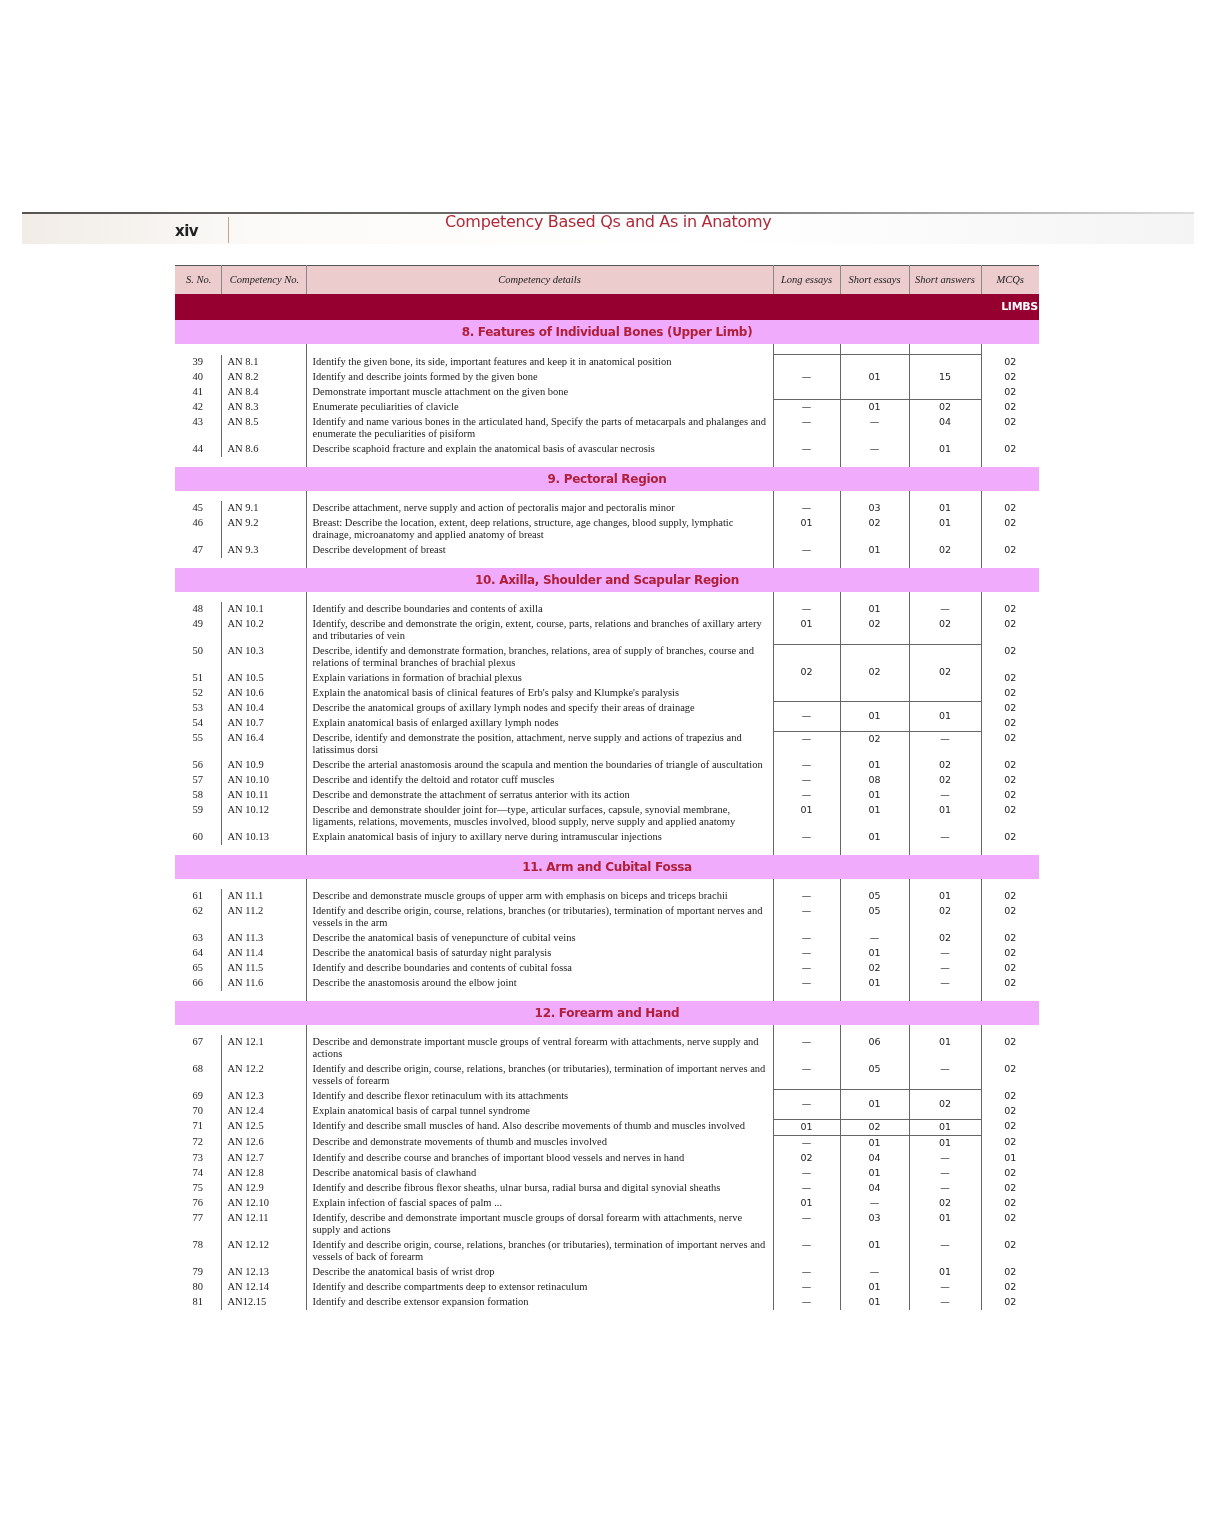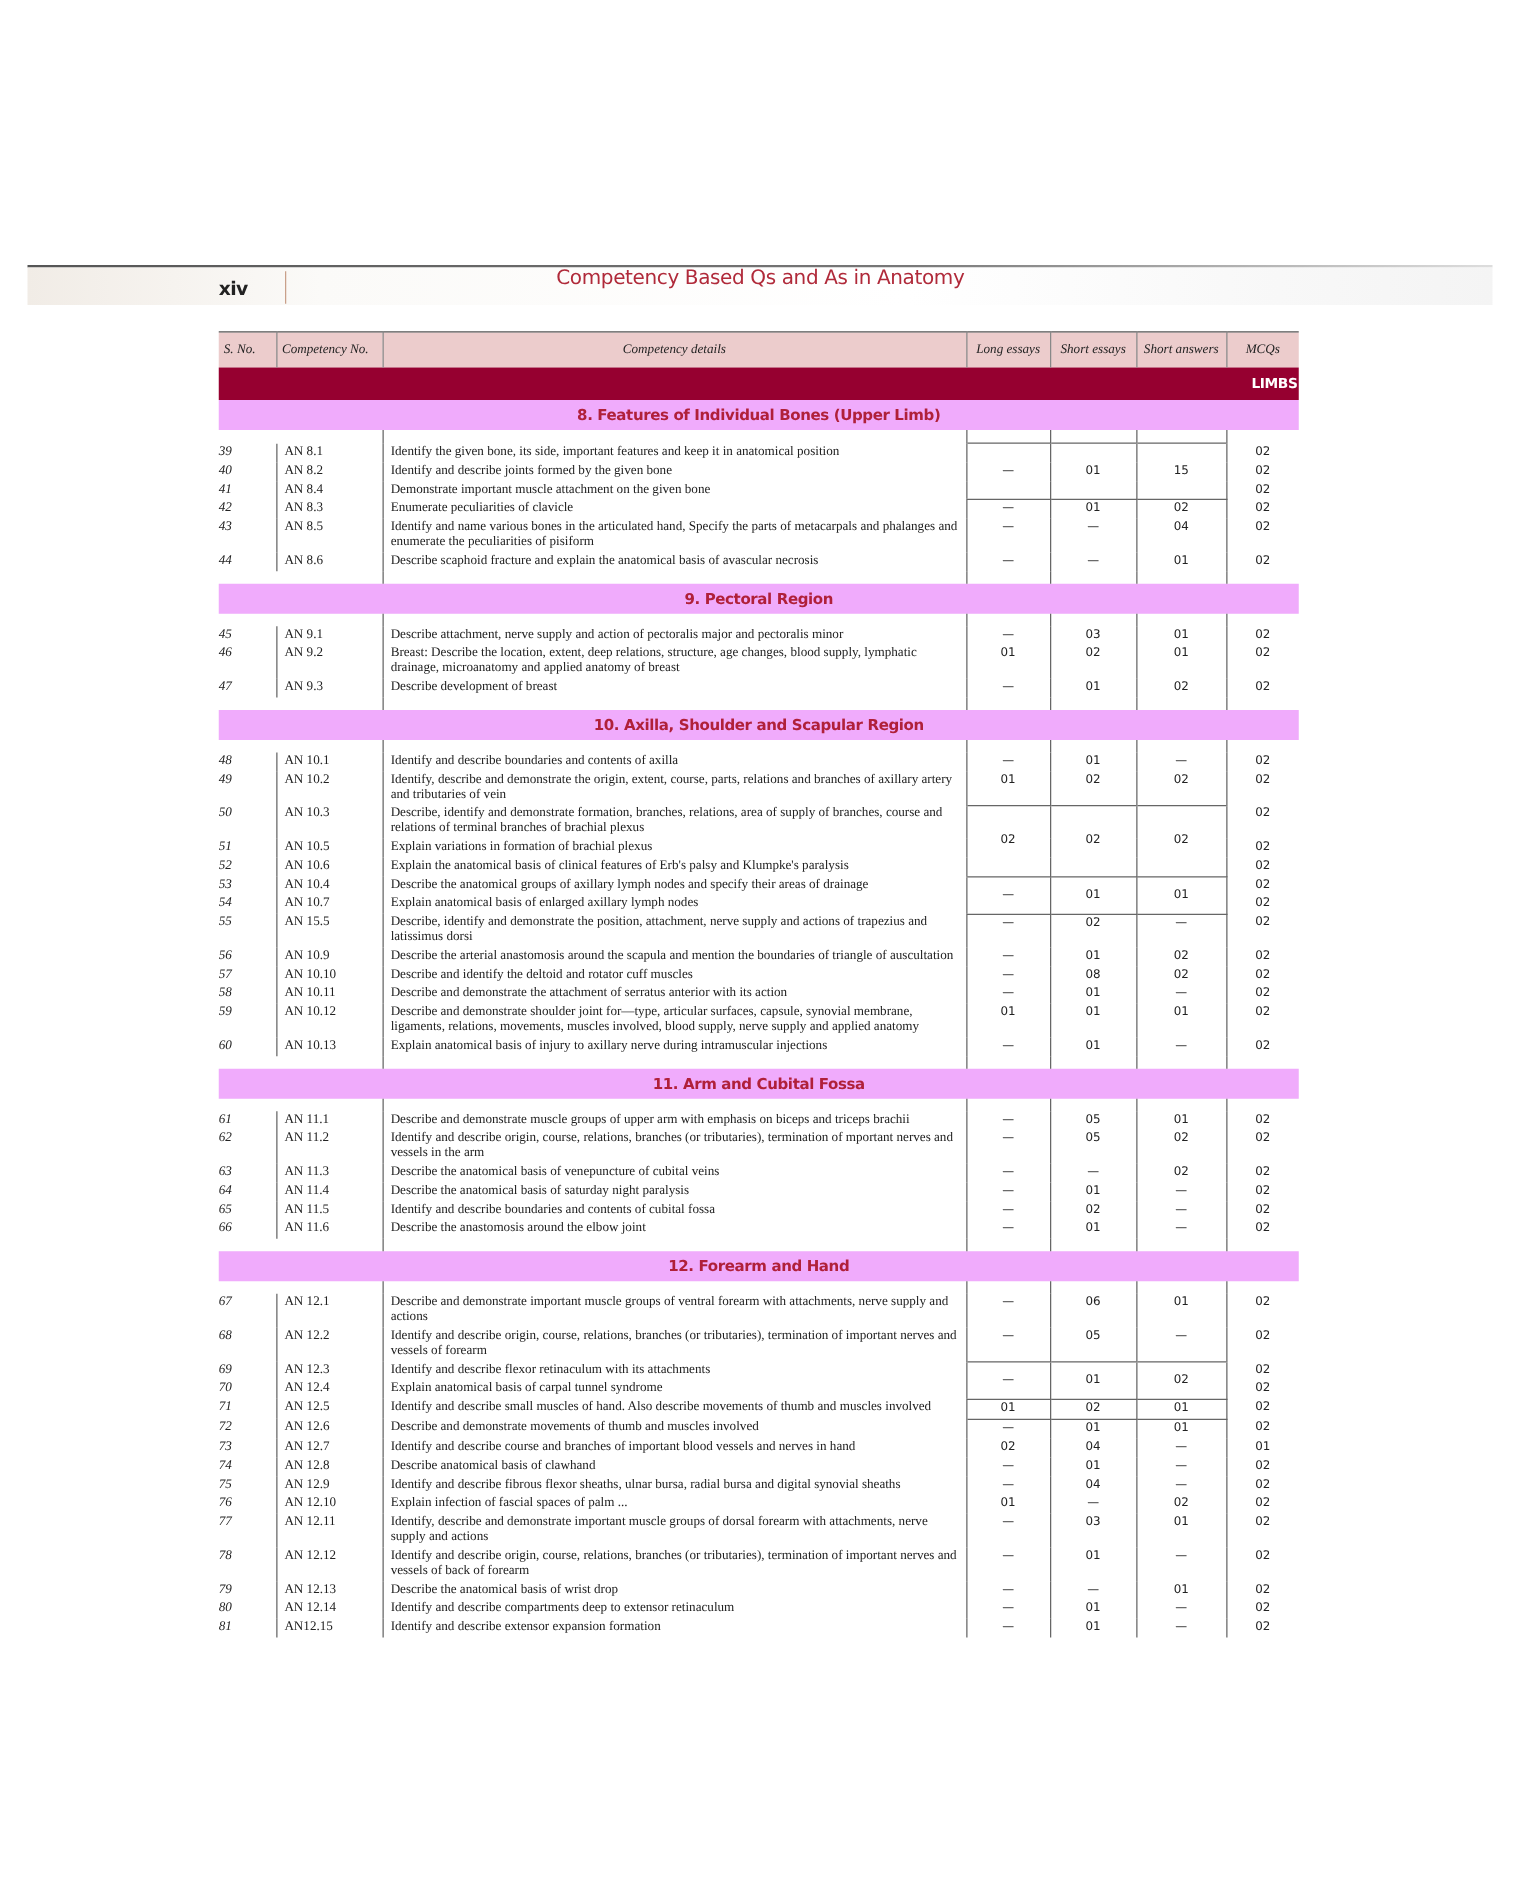--- a/index.html
+++ b/index.html
@@ -8,27 +8,27 @@
   .runhead{position:absolute;left:22px;top:214px;width:1172px;height:30px;background:linear-gradient(to right,#f1ece6 0%,#fbfaf8 20%,#ffffff 60%,#f4f4f4 100%);}
   .pageno{position:absolute;left:175px;top:222px;font-family:"DejaVu Sans",sans-serif;font-size:15px;font-weight:bold;color:#222;letter-spacing:-0.5px;}
   .vsep{position:absolute;left:228px;top:217px;width:1px;height:26px;background:#c9a08a;}
   .booktitle{position:absolute;left:445px;top:212px;font-family:"DejaVu Sans",sans-serif;font-size:16px;color:#b02a3a;letter-spacing:-0.3px;}
 
   table.ct{position:absolute;left:175px;top:265px;width:864px;border-collapse:collapse;table-layout:fixed;font-size:10.5px;line-height:12px;}
   table.ct col.c1{width:46px;} table.ct col.c2{width:85px;} table.ct col.c3{width:467px;}
   table.ct col.c4{width:67px;} table.ct col.c5{width:69px;} table.ct col.c6{width:72px;} table.ct col.c7{width:58px;}
   .hdr th{background:#eccccc;font-style:italic;font-weight:normal;font-size:10.5px;height:28px;border-top:1.5px solid #555;border-right:1px solid #888;padding:0 2px;white-space:nowrap;}
   .hdr th:last-child{border-right:none;}
-  .hdr th.left{text-align:left;padding-left:4px;}
+  .hdr th.left{text-align:center;padding-left:4px;}
   .limbs td{background:#960030;color:#fff;font-family:"DejaVu Sans",sans-serif;font-weight:bold;font-size:11px;text-align:right;height:24px;letter-spacing:-0.3px;}
   .sec td{background:#f0abfc;color:#b0203a;font-family:"DejaVu Sans",sans-serif;font-weight:bold;font-size:12px;text-align:center;height:22px;letter-spacing:-0.3px;}
   .gap td{height:8px;}
   .gap td.c2,.gap td.c3,.gap td.c4,.gap td.c5,.gap td.c6{border-right:1px solid #666;}
   tr.row td{vertical-align:top;padding:1px 0 2px 0;}
-  td.sno{font-style:italic;}
+  td.sno{text-align:center;}
   td.cno{padding-left:6px !important;border-left:1px solid #666;border-right:1px solid #666;}
   td.det{padding-left:6px !important;padding-right:4px !important;border-right:1px solid #666;}
   td.num{text-align:center;font-family:"DejaVu Sans",sans-serif;font-size:9.5px;border-right:1px solid #666;}
   td.mcq{text-align:center;font-family:"DejaVu Sans",sans-serif;font-size:9.5px;}
   td.merged{vertical-align:middle !important;}
   td.bt{border-top:1px solid #666;}
   td.bb{border-bottom:1px solid #666;}
 </style>
 </head>
 <body>
@@ -242,21 +242,21 @@
         <td class="mcq">02</td>
       </tr>
       <tr class="row">
         <td class="sno">54</td>
         <td class="cno">AN 10.7</td>
         <td class="det">Explain anatomical basis of enlarged axillary lymph nodes</td>
         <td class="mcq">02</td>
       </tr>
       <tr class="row">
         <td class="sno">55</td>
-        <td class="cno">AN 15.5</td>
+        <td class="cno">AN 16.4</td>
         <td class="det">Describe, identify and demonstrate the position, attachment, nerve supply and actions of trapezius and latissimus dorsi</td>
         <td class="num">—</td>
         <td class="num">02</td>
         <td class="num">—</td>
         <td class="mcq">02</td>
       </tr>
       <tr class="row">
         <td class="sno">56</td>
         <td class="cno">AN 10.9</td>
         <td class="det">Describe the arterial anastomosis around the scapula and mention the boundaries of triangle of auscultation</td>

